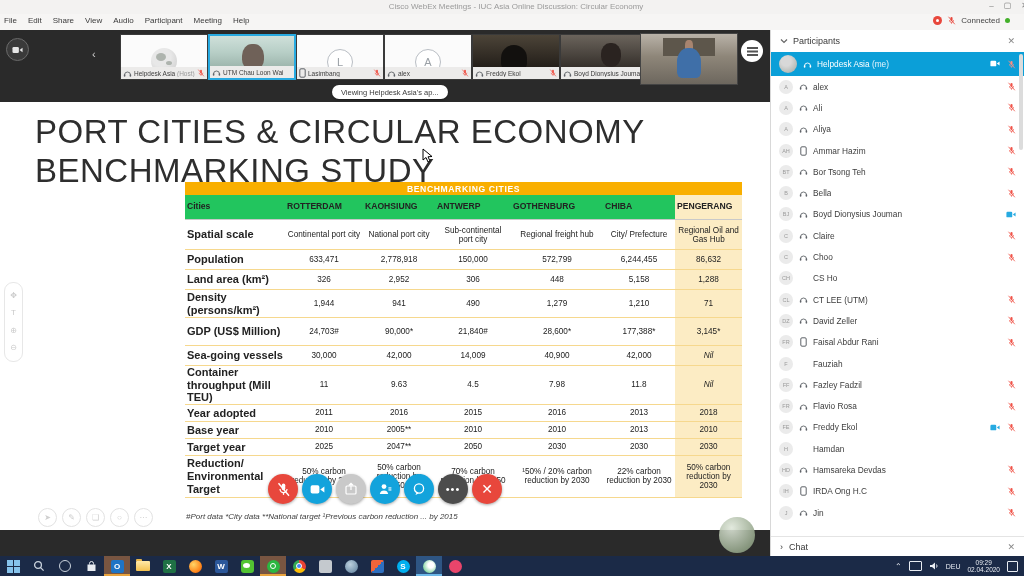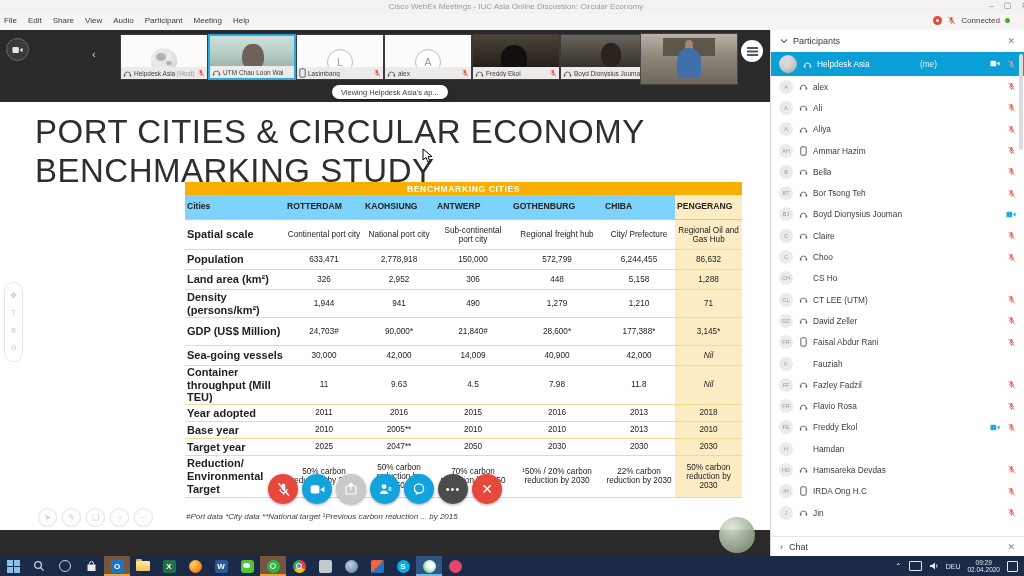--- a/index.html
+++ b/index.html
@@ -43,21 +43,21 @@
   #tooltip{position:absolute;left:332px;top:55px;height:14px;background:#fff;border-radius:8px;padding:0 9px;display:flex;align-items:center;font-size:7.5px;color:#3a3a3a;box-shadow:0 1px 2px rgba(0,0,0,.4);}
   
   #slide{position:absolute;left:0;top:72px;width:770px;height:428px;background:#FFFFFF;}
   #slideTitle{position:absolute;left:35px;top:10px;font-size:33px;line-height:39px;color:#2e2e2e;letter-spacing:.5px;font-weight:400;}
   #footnote{position:absolute;left:186px;top:410px;font-size:8px;font-style:italic;color:#3d3d3d;}
   
   #benchWrap{position:absolute;left:185px;top:80px;}
   table.bench{border-collapse:collapse;table-layout:fixed;width:557px;font-size:8.2px;color:#222;}
   .bench td,.bench th{padding:0 2px;vertical-align:middle;text-align:center;border-bottom:1px solid #F6D88E;word-wrap:break-word;}
   .bench tr.bannerRow td{background:var(--orange);color:#fff;font-weight:bold;font-size:8.6px;letter-spacing:.6px;height:13px;border-bottom:none;}
-  .bench tr.headRow th{font-size:8.6px;font-weight:bold;border-bottom:1px solid #C9C9C9;height:24px;background:#7dd3fc;}
+  .bench tr.headRow th{font-size:8.6px;font-weight:bold;border-bottom:1px solid #C9C9C9;height:24px;background:#22c55e;}
   .bench tr.headRow th:first-child{text-align:left;}
   .bench tbody th{text-align:left;font-weight:bold;font-size:11px;line-height:1.15;}
   .bench .pg{background:var(--pgbg);}
   .bench tr.headRow th.pg{background:var(--pgbg);}
   .bench .nil{font-style:italic;}
   
   #leftPill{position:absolute;left:4px;top:180px;width:17px;height:78px;border:1px solid #E7E7E7;border-radius:9px;background:#fff;display:flex;flex-direction:column;align-items:center;justify-content:space-evenly;}
   #leftPill span{color:#C9C9C9;font-size:8px;line-height:8px;}
   #annotRow{position:absolute;left:38px;top:406px;display:flex;gap:5px;}
   #annotRow .ac{width:17px;height:17px;border-radius:50%;border:1px solid #E2E2E2;background:#fff;display:flex;align-items:center;justify-content:center;color:#CFCFCF;font-size:8px;}
@@ -72,21 +72,21 @@
   #pHead{position:absolute;left:0;top:0;right:0;height:21px;display:flex;align-items:center;gap:5px;padding:0 9px;font-size:9px;color:#3a3a3a;}
   #pHead .x{margin-left:auto;color:#888;font-size:9px;}
   #pList{position:absolute;left:0;top:22px;right:0;bottom:19px;overflow:hidden;}
   .prow{height:21.3px;display:flex;align-items:center;gap:5px;padding:0 8px;font-size:8.3px;color:#3c3c3c;}
   .prow.sel{height:24px;background:var(--blue);color:#fff;}
   .pav{width:14px;height:14px;border-radius:50%;background:#EBEBEB;color:#9a9a9a;font-size:5.5px;display:flex;align-items:center;justify-content:center;flex:0 0 14px;position:relative;}
   .prow.sel .pav{width:18px;height:18px;flex:0 0 18px;background:radial-gradient(circle at 40% 35%,#d8d8d8 30%,#9fa8a0);}
   .pav .badge{position:absolute;left:-2px;bottom:-2px;width:7px;height:7px;border-radius:50%;background:radial-gradient(circle at 35% 35%,#7fd24d,#1f8fd0);border:1px solid #fff;}
   .paud{width:10px;display:flex;justify-content:center;flex:0 0 10px;}
   .pname{white-space:nowrap;overflow:hidden;text-overflow:ellipsis;}
-  .psuf{color:#9a9a9a;font-style:normal;margin-left:48px;}
+  .psuf{color:#9a9a9a;font-style:normal;}
   .prow.sel .psuf{color:#e6f4fb;}
   .pright{margin-left:auto;display:flex;align-items:center;gap:7px;}
   #pScroll{position:absolute;right:1px;top:24px;width:4px;height:96px;border-radius:2px;background:#DCDCDC;}
   #chatBar{position:absolute;left:0;bottom:0;right:0;height:19px;border-top:1px solid #E4E4E4;display:flex;align-items:center;gap:6px;padding:0 9px;font-size:9px;color:#3a3a3a;background:#fff;}
   #chatBar .x{margin-left:auto;color:#888;font-size:9px;}
   
   #taskbar{position:absolute;left:0;top:556px;width:1024px;height:20px;background:var(--tbbg);display:flex;align-items:stretch;}
   .tbi{width:26px;display:flex;align-items:center;justify-content:center;position:relative;}
   .tbi.act-warm{background:rgba(196,120,60,.55);box-shadow:inset 0 -2px 0 #E8A33D;}
   .tbi.act-blue{background:rgba(62,120,180,.55);box-shadow:inset 0 -2px 0 #6CB8E8;}
@@ -559,48 +559,48 @@
         <span class="pright">
           <svg width="9" height="9" viewBox="0 0 12 12">
             <rect x="4.6" y="1.2" width="2.8" height="5.4" rx="1.4" fill="#F0554A"></rect>
             <path d="M3.2 5.6a2.8 2.8 0 0 0 5.6 0" stroke="#F0554A" stroke-width="1" fill="none"></path>
             <line x1="6" y1="8.4" x2="6" y2="10.3" stroke="#F0554A" stroke-width="1"></line>
             <line x1="2" y1="1" x2="10.4" y2="11" stroke="#F0554A" stroke-width="1.1"></line>
           </svg>
         </span>
       </div>
       <div class="prow">
+        <span class="pav">BT</span>
+        <span class="paud">
+          <svg width="9" height="9" viewBox="0 0 12 12">
+            <path d="M2 8a4 4 0 0 1 8 0" fill="none" stroke="#5f6368" stroke-width="1.2"></path>
+            <rect x="1.1" y="7" width="2.1" height="3.4" rx="1" fill="#5f6368"></rect>
+            <rect x="8.8" y="7" width="2.1" height="3.4" rx="1" fill="#5f6368"></rect>
+          </svg>
+        </span>
+        <span class="pname">Bor Tsong Teh</span>
+        <span class="pright">
+          <svg width="9" height="9" viewBox="0 0 12 12">
+            <rect x="4.6" y="1.2" width="2.8" height="5.4" rx="1.4" fill="#F0554A"></rect>
+            <path d="M3.2 5.6a2.8 2.8 0 0 0 5.6 0" stroke="#F0554A" stroke-width="1" fill="none"></path>
+            <line x1="6" y1="8.4" x2="6" y2="10.3" stroke="#F0554A" stroke-width="1"></line>
+            <line x1="2" y1="1" x2="10.4" y2="11" stroke="#F0554A" stroke-width="1.1"></line>
+          </svg>
+        </span>
+      </div>
+      <div class="prow">
         <span class="pav">B</span>
         <span class="paud">
           <svg width="9" height="9" viewBox="0 0 12 12">
             <path d="M2 8a4 4 0 0 1 8 0" fill="none" stroke="#5f6368" stroke-width="1.2"></path>
             <rect x="1.1" y="7" width="2.1" height="3.4" rx="1" fill="#5f6368"></rect>
             <rect x="8.8" y="7" width="2.1" height="3.4" rx="1" fill="#5f6368"></rect>
           </svg>
         </span>
         <span class="pname">Bella</span>
-        <span class="pright">
-          <svg width="9" height="9" viewBox="0 0 12 12">
-            <rect x="4.6" y="1.2" width="2.8" height="5.4" rx="1.4" fill="#F0554A"></rect>
-            <path d="M3.2 5.6a2.8 2.8 0 0 0 5.6 0" stroke="#F0554A" stroke-width="1" fill="none"></path>
-            <line x1="6" y1="8.4" x2="6" y2="10.3" stroke="#F0554A" stroke-width="1"></line>
-            <line x1="2" y1="1" x2="10.4" y2="11" stroke="#F0554A" stroke-width="1.1"></line>
-          </svg>
-        </span>
-      </div>
-      <div class="prow">
-        <span class="pav">BT</span>
-        <span class="paud">
-          <svg width="9" height="9" viewBox="0 0 12 12">
-            <path d="M2 8a4 4 0 0 1 8 0" fill="none" stroke="#5f6368" stroke-width="1.2"></path>
-            <rect x="1.1" y="7" width="2.1" height="3.4" rx="1" fill="#5f6368"></rect>
-            <rect x="8.8" y="7" width="2.1" height="3.4" rx="1" fill="#5f6368"></rect>
-          </svg>
-        </span>
-        <span class="pname">Bor Tsong Teh</span>
         <span class="pright">
           <svg width="9" height="9" viewBox="0 0 12 12">
             <rect x="4.6" y="1.2" width="2.8" height="5.4" rx="1.4" fill="#F0554A"></rect>
             <path d="M3.2 5.6a2.8 2.8 0 0 0 5.6 0" stroke="#F0554A" stroke-width="1" fill="none"></path>
             <line x1="6" y1="8.4" x2="6" y2="10.3" stroke="#F0554A" stroke-width="1"></line>
             <line x1="2" y1="1" x2="10.4" y2="11" stroke="#F0554A" stroke-width="1.1"></line>
           </svg>
         </span>
       </div>
       <div class="prow">

